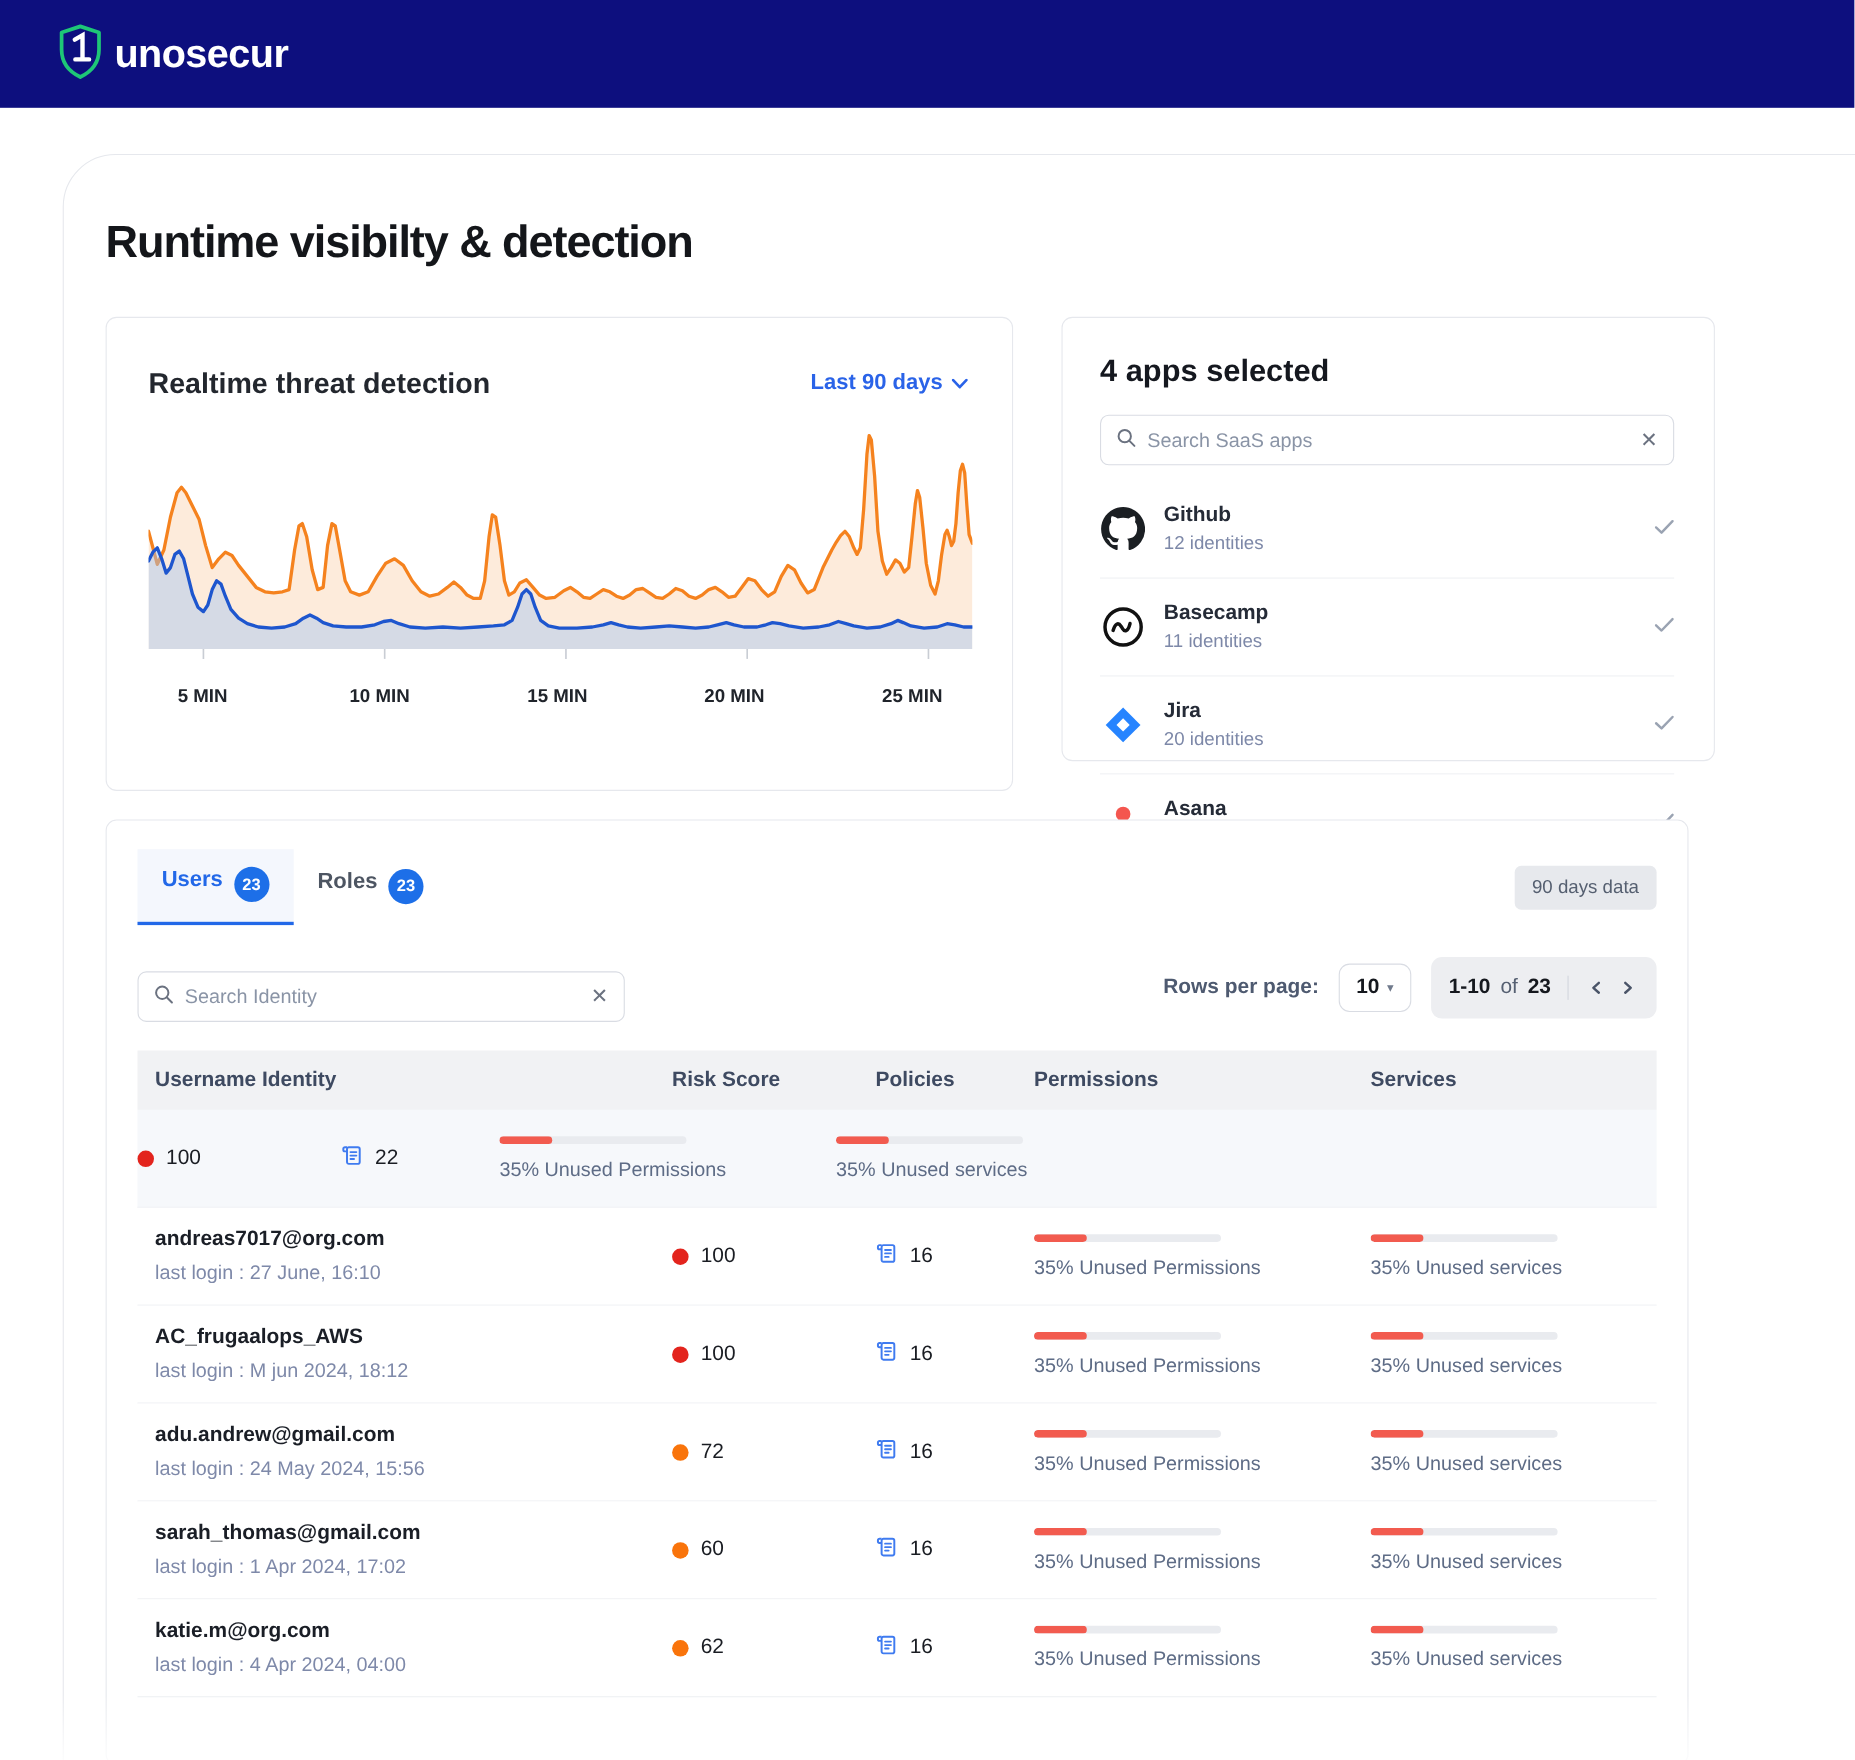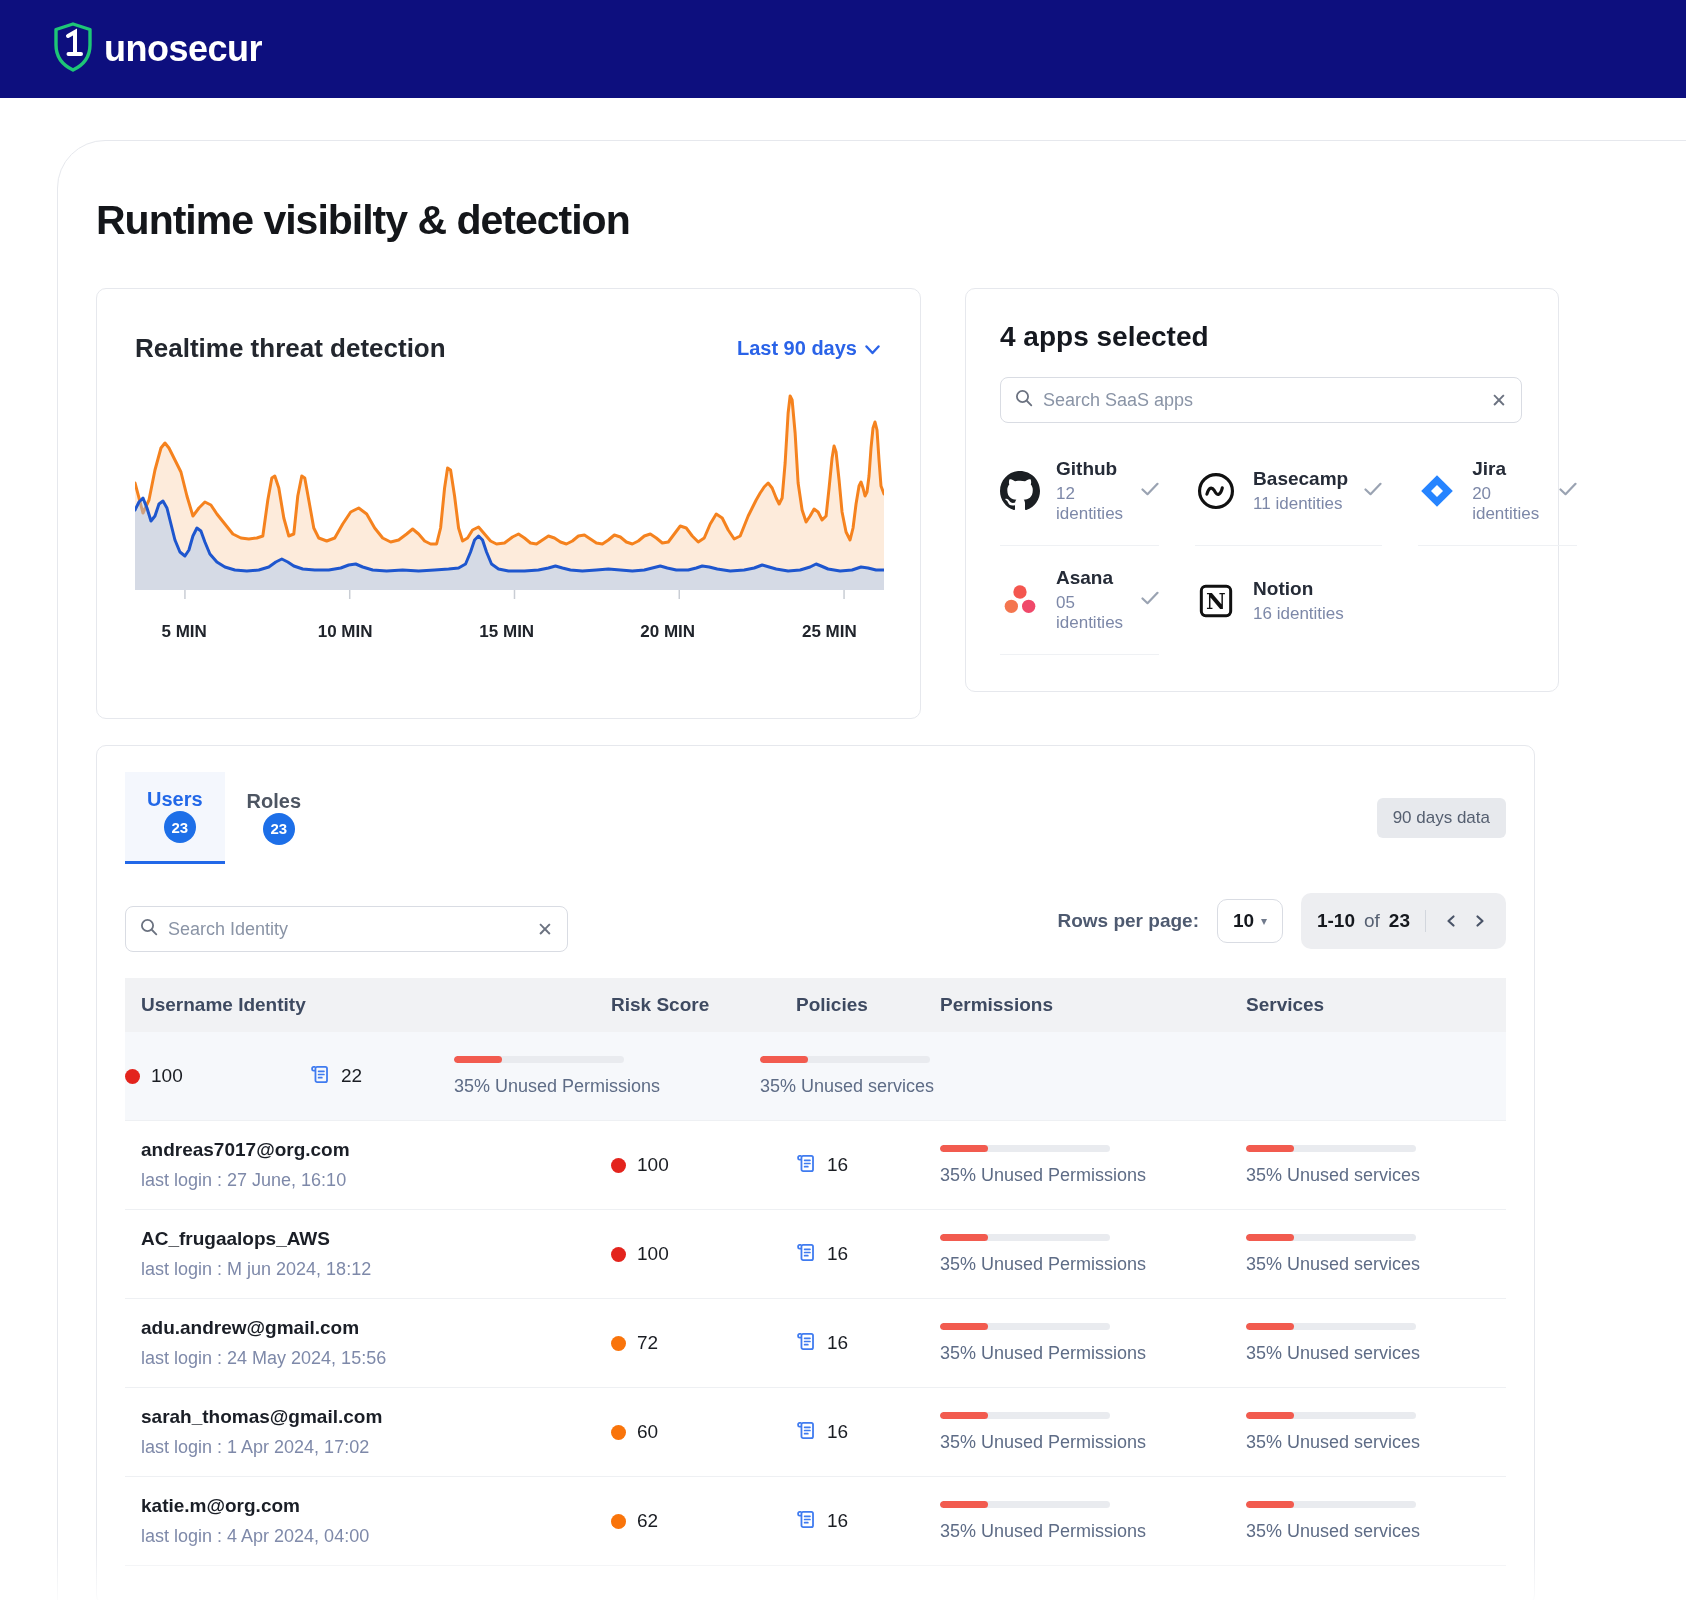--- a/index.html
+++ b/index.html
@@ -29,33 +29,33 @@
 
   
   .apps-card { width:594px; height:404px; padding:32px 36px 0 34px;margin-left:24px; }
   .apps-title { font-size:28px; font-weight:700; color:#15181F; }
   .search-box { margin-top:24px; height:46px; border:1.5px solid #D9DCE3; border-radius:8px;
     display:flex; align-items:center; padding:0 14px; gap:10px; background:#fff; }
   .search-box input { border:none; outline:none; flex:1; font-size:18px; color:#3A4252;
     font-family:"Liberation Sans", sans-serif; background:transparent; }
   .search-box input::placeholder { color:#8A94A6; }
   .clear-x { color:#6B7280; font-size:19px; cursor:pointer; line-height:1; }
-  .apps-grid { display:grid; grid-template-columns:1fr 1fr 1fr; column-gap:36px; margin-top:14px; }
+  .apps-grid { display:grid; grid-template-columns:1fr; column-gap:36px; margin-top:14px; }
   .app-item { display:flex; align-items:center; gap:16px; padding:21px 0; }
   .app-item:nth-child(-n+4) { border-bottom:1px solid #EFF1F4; }
   .app-icon { width:42px; height:42px; display:flex; align-items:center; justify-content:center; }
   .app-text { display:flex; flex-direction:column; gap:4px; }
   .app-name { font-size:19px; font-weight:600; color:#252B37; }
   .app-ident { font-size:17px; color:#7D88A8; }
   .app-check { margin-left:auto; }
 
   
   .table-card { margin-top:26px; width:1439px; height:860px; padding:26px 28px; position:relative; }
   .tabs-row { display:flex; align-items:center; }
-  .tab { display:flex; align-items:center; padding:16px 22px 18px; cursor:pointer;flex-direction:column; }
+  .tab { display:flex; align-items:flex-start; padding:16px 22px 18px; cursor:pointer; }
   .tab.active { background:#F4F7FD; border-bottom:3px solid #2268E8; }
   .tab-label { font-size:20px; font-weight:600; color:#4D5562; }
   .tab.active .tab-label { color:#2268E8; }
   .count-badge { min-width:32px; height:32px; padding:0 6px; border-radius:16px; background:#1D6FE8;
     color:#fff; font-size:15px; font-weight:700; display:inline-flex; align-items:center; justify-content:center; margin-left:10px; }
   .days-chip { margin-left:auto; background:#E7E9ED; color:#555F70; font-size:17px; padding:10px 16px; border-radius:6px; }
 
   .controls-row { display:flex; align-items:center; margin-top:26px; }
   .identity-search { width:443px; height:46px; margin-top:16px; }
   .right-controls { margin-left:auto; display:flex; align-items:center; gap:18px; }

